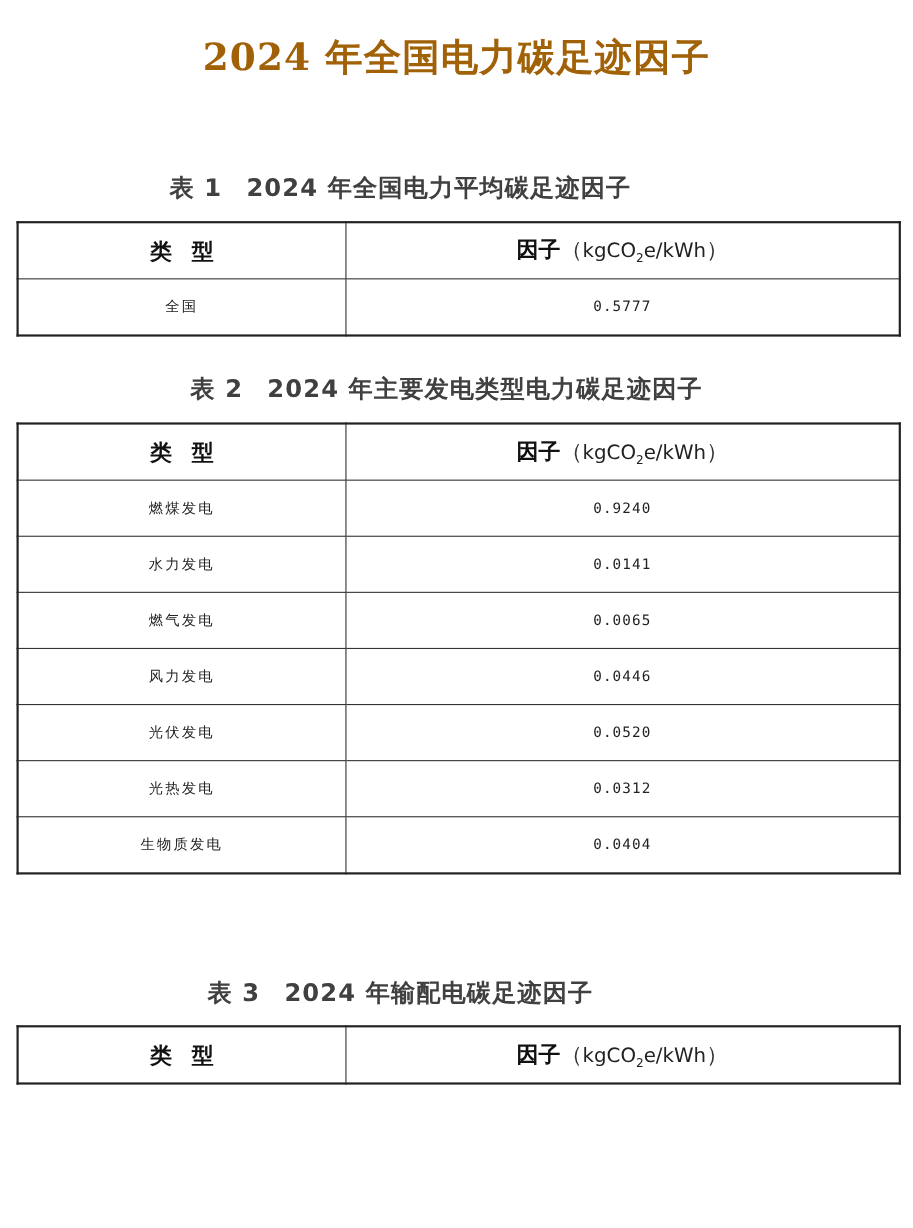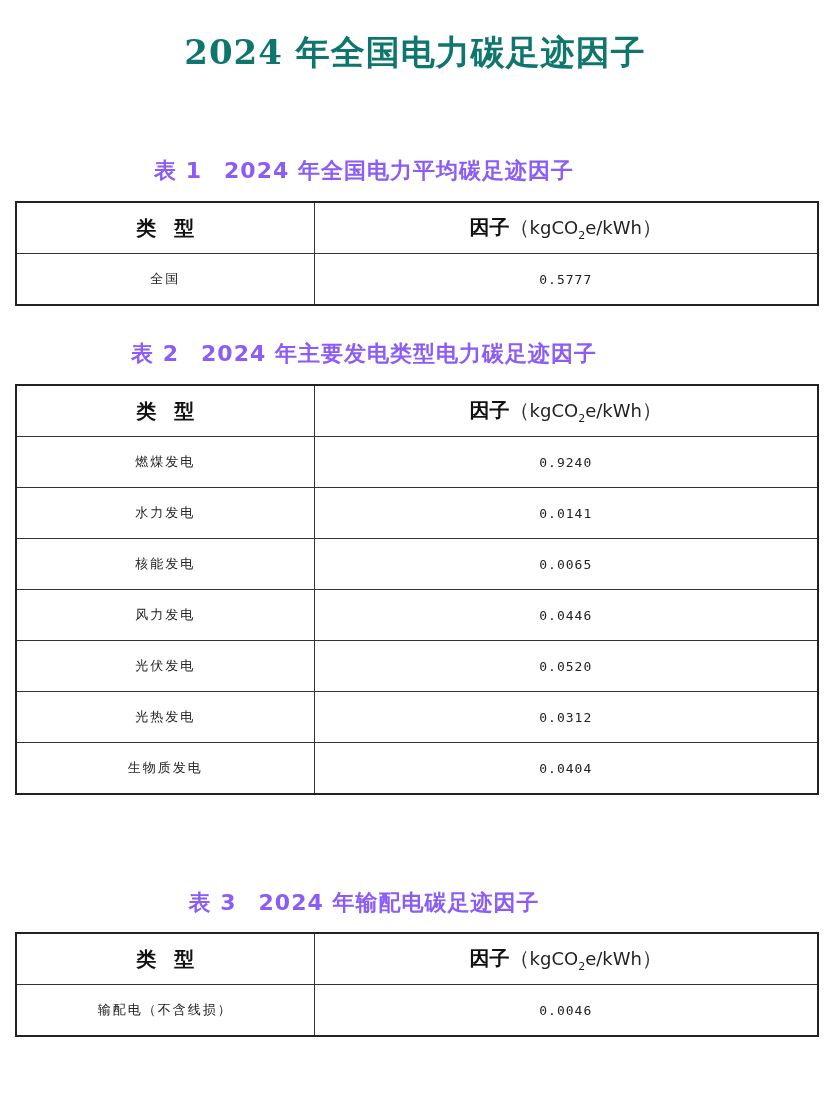--- a/index.html
+++ b/index.html
@@ -18,30 +18,30 @@
     .doc-title {
       position: absolute;
       left: 0;
       width: 830px;
       top: 30px;
       text-align: center;
       font-family: "DejaVu Serif", "Liberation Serif", serif;
       font-weight: bold;
       font-size: 34px;
       letter-spacing: 1px;
-      color: #0f766e;
+      color: #a16207;
     }
     .caption {
       position: absolute;
       left: 0;
       width: 728px;
       text-align: center;
       font-size: 22px;
       font-weight: bold;
-      color: #8b5cf6;
+      color: #404040;
       letter-spacing: 1px;
     }
     .caption .num { margin-right: 22px; }
     table.factor-table {
       position: absolute;
       left: 15px;
       width: 802px;
       border-collapse: collapse;
       table-layout: fixed;
       border: 2px solid #222;
@@ -94,21 +94,21 @@
       <span>因子</span><span class="unit-open">（</span><span class="unit-text"><span>kgCO</span><sub style="font-size:11px;">2</sub><span>e/kWh</span></span><span class="unit-close">）</span>
     </th>
   </tr>
   <tr>
     <td class="label-cell">全国</td>
     <td class="value">0.5777</td>
   </tr>
 </tbody>
   </table>
 
-<div class="caption" style="top:339px;">
+<div class="caption" style="top:339px;padding-left:42px;">
   <span class="num">表 2</span><span>2024 年主要发电类型电力碳足迹因子</span>
 </div>
 <table class="factor-table" style="top:384px;">
   <colgroup>
       <col class="c1">
       <col class="c2">
     </colgroup>
   <tbody>
       <tr>
     <th class="th-type">类型</th>
@@ -118,21 +118,21 @@
   </tr>
   <tr>
     <td class="label-cell">燃煤发电</td>
     <td class="value">0.9240</td>
   </tr>
   <tr>
     <td class="label-cell">水力发电</td>
     <td class="value">0.0141</td>
   </tr>
   <tr>
-    <td class="label-cell">核能发电</td>
+    <td class="label-cell">燃气发电</td>
     <td class="value">0.0065</td>
   </tr>
   <tr>
     <td class="label-cell">风力发电</td>
     <td class="value">0.0446</td>
   </tr>
   <tr>
     <td class="label-cell">光伏发电</td>
     <td class="value">0.0520</td>
   </tr>
@@ -155,18 +155,14 @@
       <col class="c1">
       <col class="c2">
     </colgroup>
   <tbody>
       <tr>
     <th class="th-type">类型</th>
     <th>
       <span>因子</span><span class="unit-open">（</span><span class="unit-text"><span>kgCO</span><sub style="font-size:11px;">2</sub><span>e/kWh</span></span><span class="unit-close">）</span>
     </th>
   </tr>
-  <tr>
-    <td class="label-cell">输配电（不含线损）</td>
-    <td class="value">0.0046</td>
-  </tr>
 </tbody>
   </table>
 
 </body></html>

